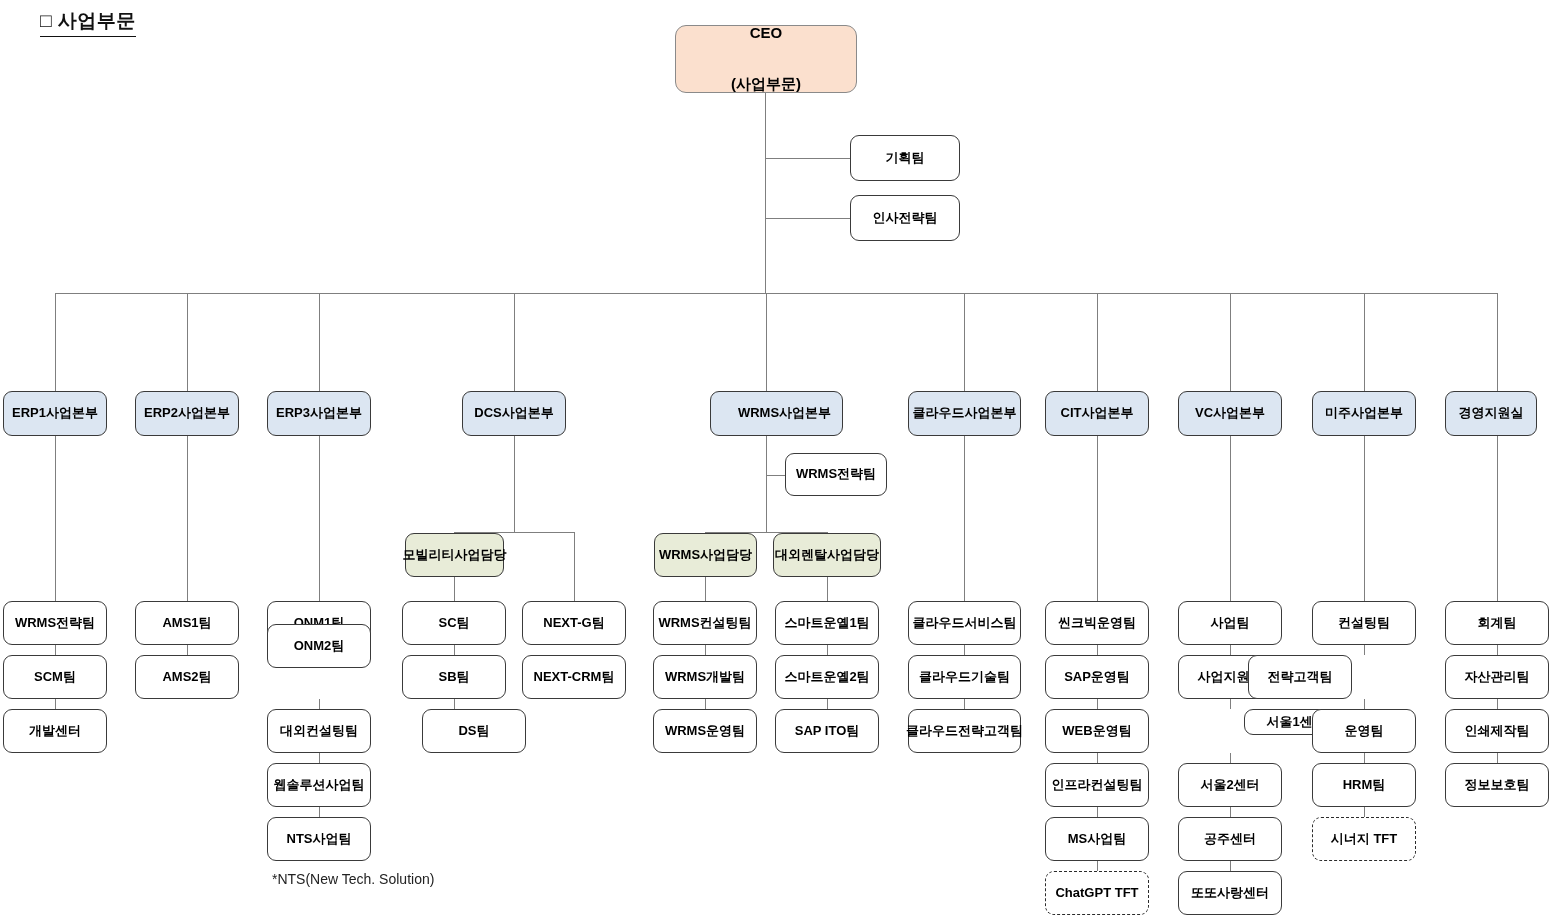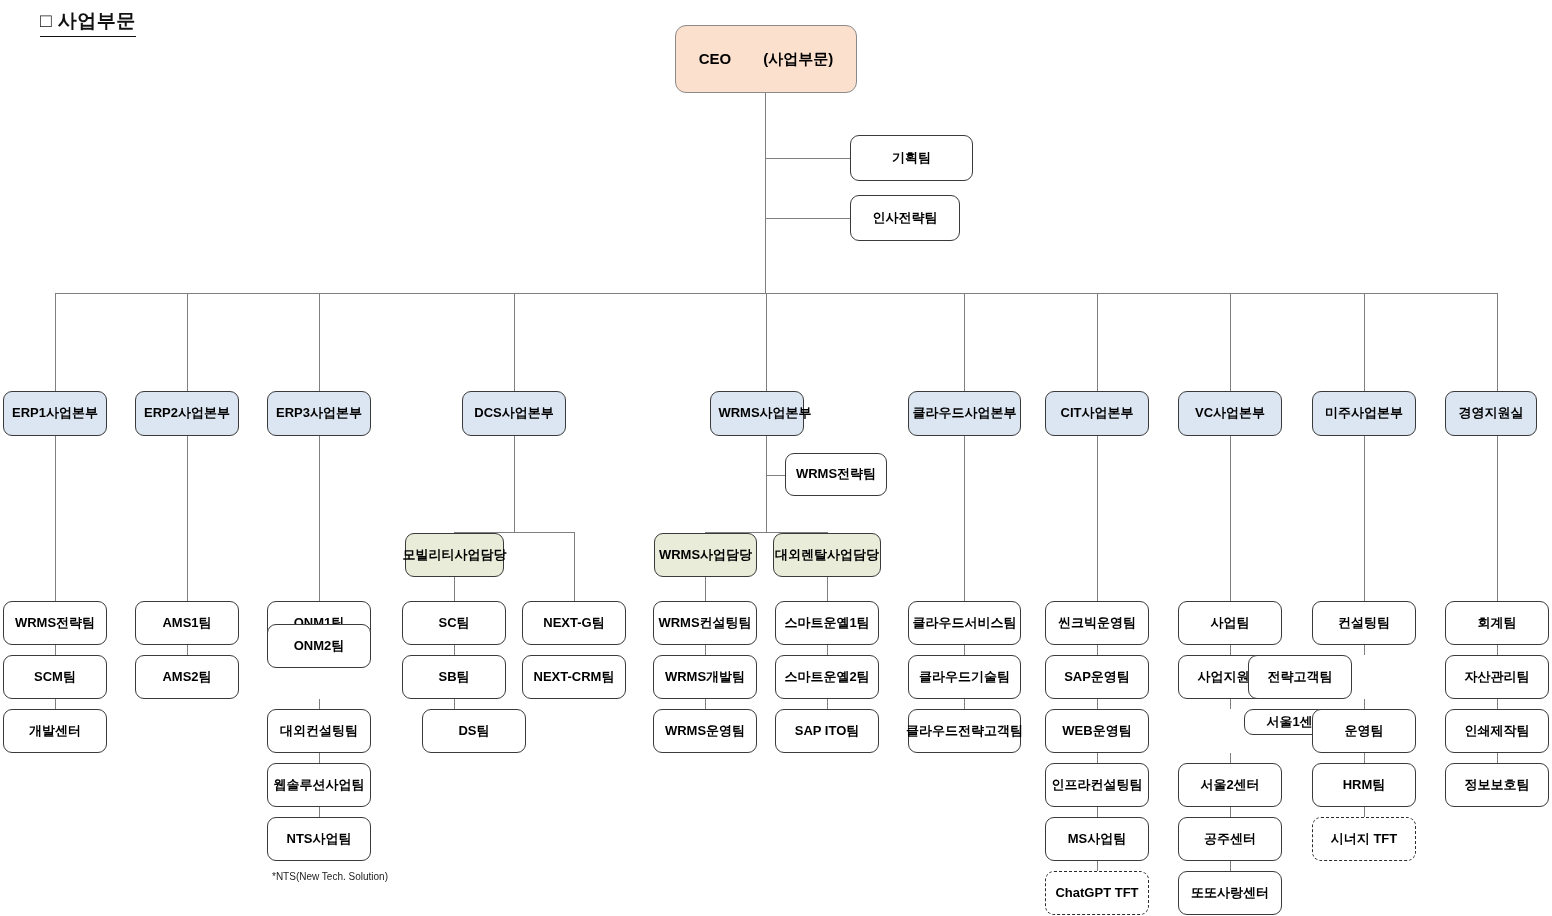--- a/index.html
+++ b/index.html
@@ -78,45 +78,45 @@
   }
   .node.tft {
     background: #ffffff;
     border: 1.8px dashed #2b2b2b;
   }
   .node .line2 { display: block; }
 
   
   .footnote {
     position: absolute;
-    font-size: 10px;
+    font-size: 14px;
     color: #222222;
     white-space: nowrap;
     font-weight: normal;
   }
 </style>
 </head>
 <body>
 
 <div id="canvas">
 
   <div id="chart-title">
     <span>□</span>
     <span>사업부문</span>
   </div>
 
-  <div class="node ceo" style="left:675px; top:25px; width:182px; height:68px; flex-direction:row;gap:32px;">
+  <div class="node ceo" style="left:675px; top:25px; width:182px; height:68px; flex-direction:column;gap:32px;">
     <span class="line2">CEO</span>
     <span class="line2">(사업부문)</span>
   </div>
 
   <div class="ln v" style="left:765px; top:93px; height:200px;"></div>
 
   <div class="ln h" style="left:765px; top:158px; width:85px;"></div>
-  <div class="node staff" style="left:850px; top:135px; width:123px; height:46px;">
+  <div class="node staff" style="left:850px; top:135px; width:110px; height:46px;">
     <span>기획팀</span>
   </div>
 
   <div class="ln h" style="left:765px; top:218px; width:85px;"></div>
   <div class="node staff" style="left:850px; top:195px; width:110px; height:46px;">
     <span>인사전략팀</span>
   </div>
 
   <div class="ln h" style="left:55px; top:293px; width:1442px;"></div>
 
@@ -136,21 +136,21 @@
     </div>
   <div class="node division" style="left:135px;  top:391px; width:104px; height:45px;">
       <span>ERP2사업본부</span>
     </div>
   <div class="node division" style="left:267px;  top:391px; width:104px; height:45px;">
       <span>ERP3사업본부</span>
     </div>
   <div class="node division" style="left:462px;  top:391px; width:104px; height:45px;">
       <span>DCS사업본부</span>
     </div>
-  <div class="node division" style="left:710px;  top:391px; width:94px; height:45px;padding-left:16px;">
+  <div class="node division" style="left:710px;  top:391px; width:133px; height:45px;padding-left:16px;">
       <span>WRMS사업본부</span>
     </div>
   <div class="node division" style="left:908px;  top:391px; width:113px; height:45px;">
       <span>클라우드사업본부</span>
     </div>
   <div class="node division" style="left:1045px; top:391px; width:104px; height:45px;">
       <span>CIT사업본부</span>
     </div>
   <div class="node division" style="left:1178px; top:391px; width:104px; height:45px;">
       <span>VC사업본부</span>

